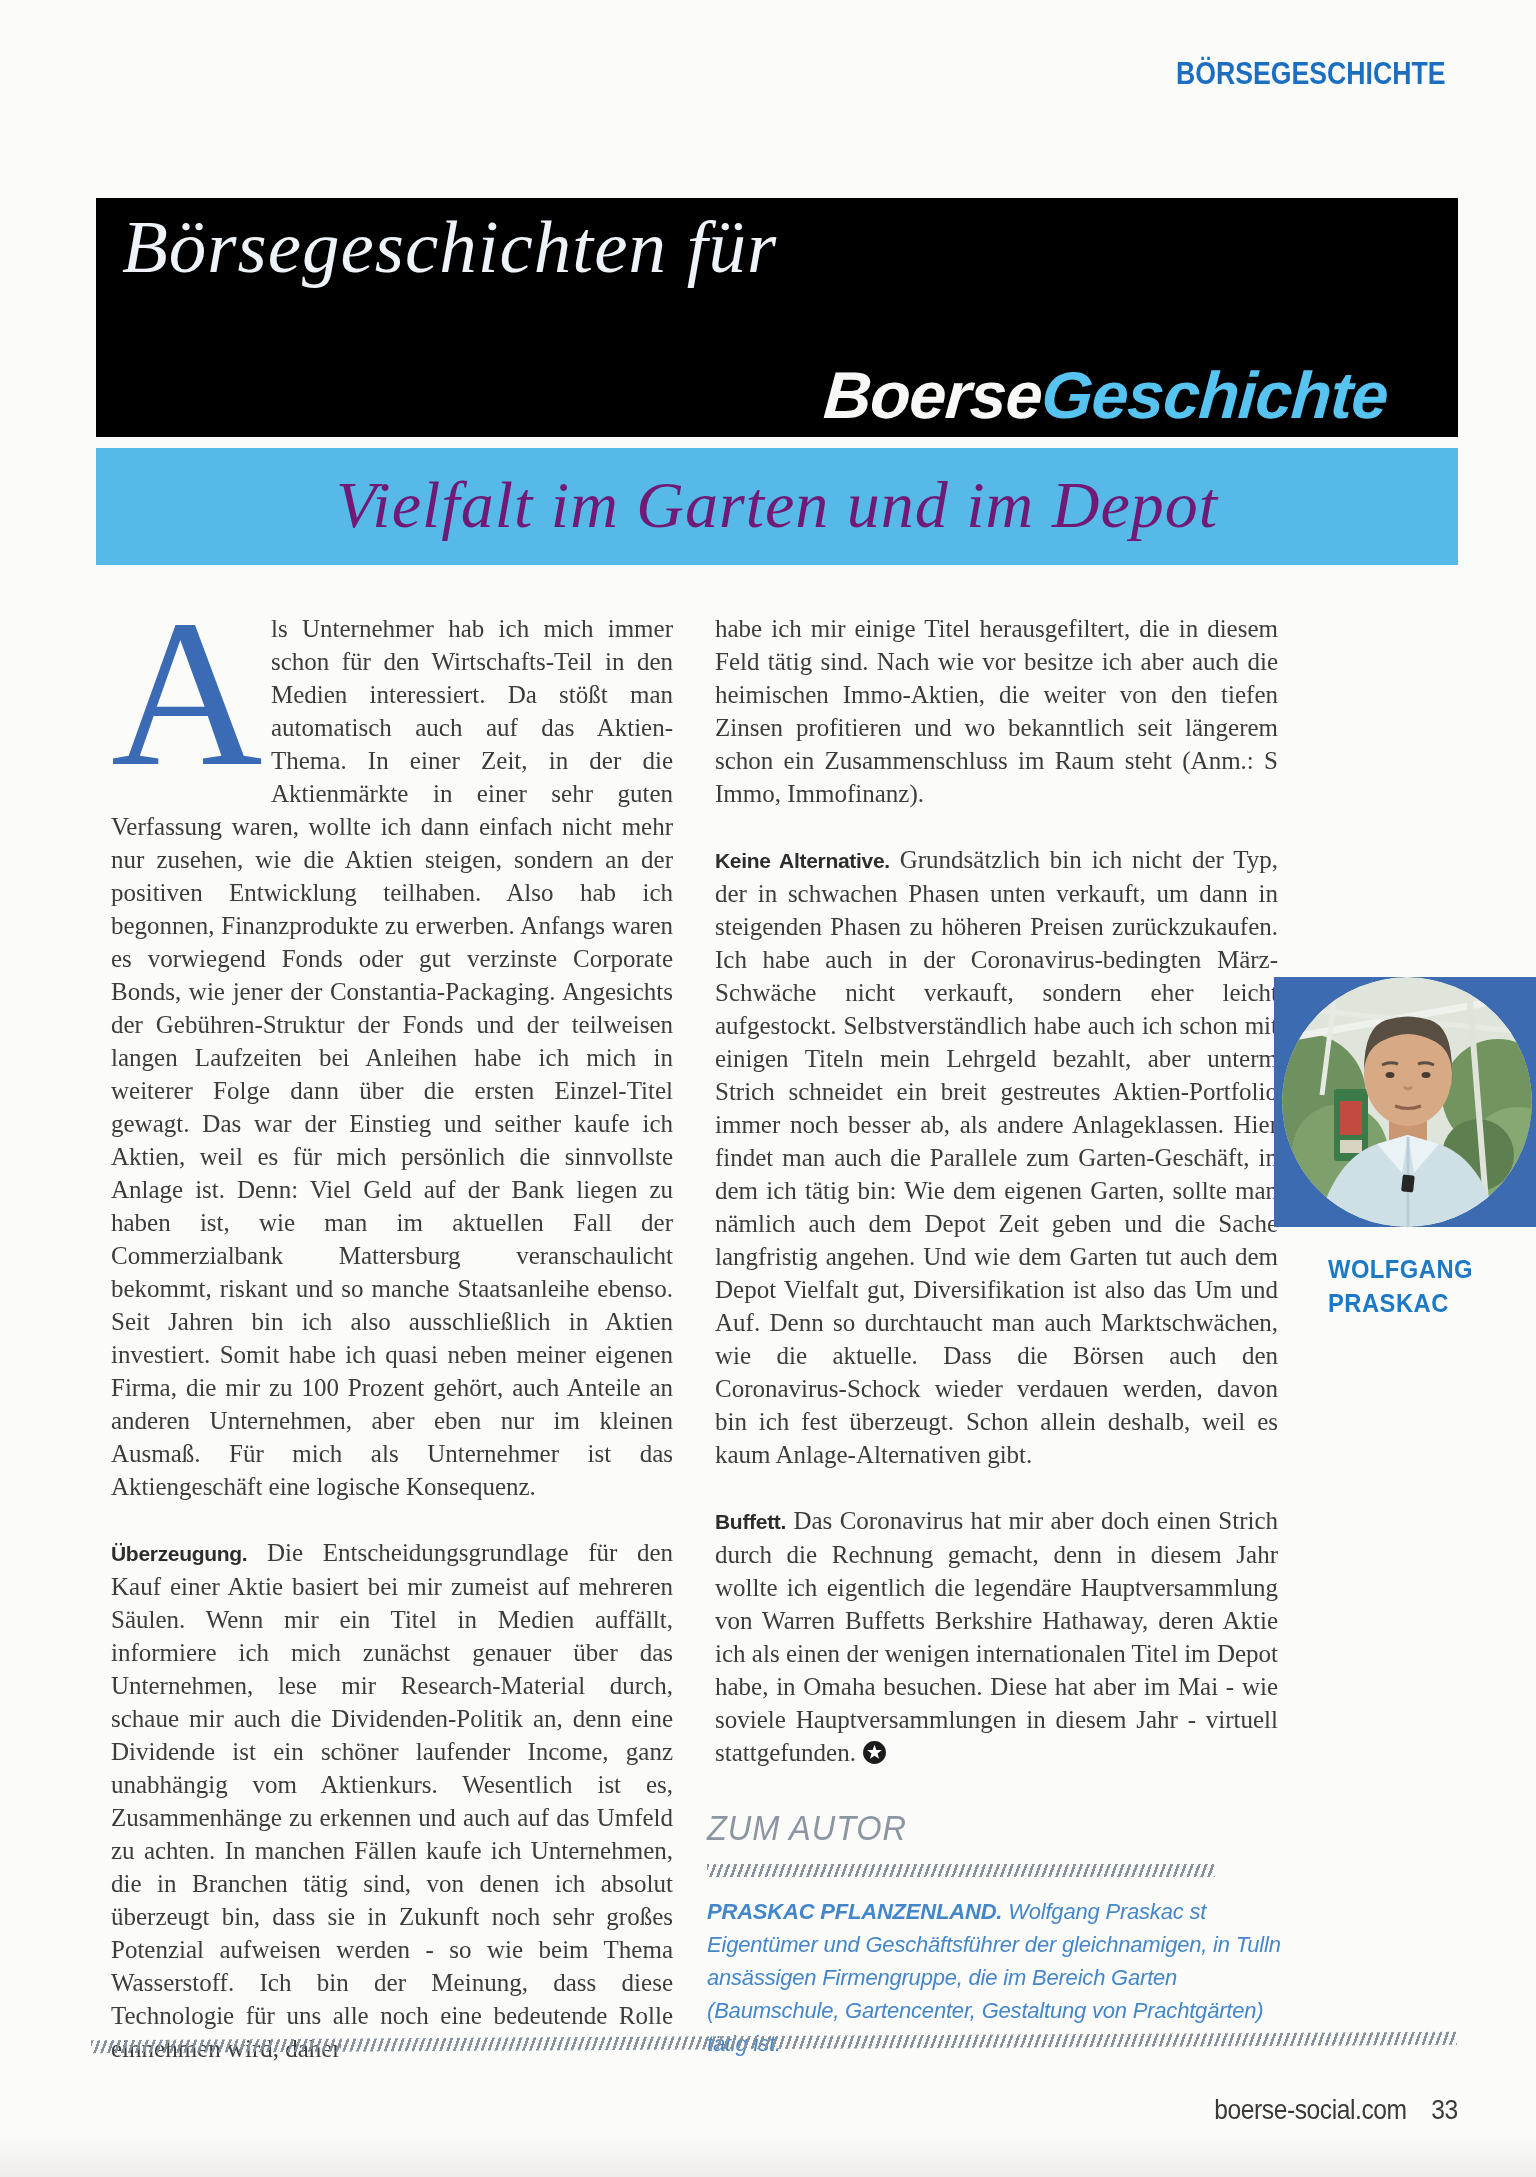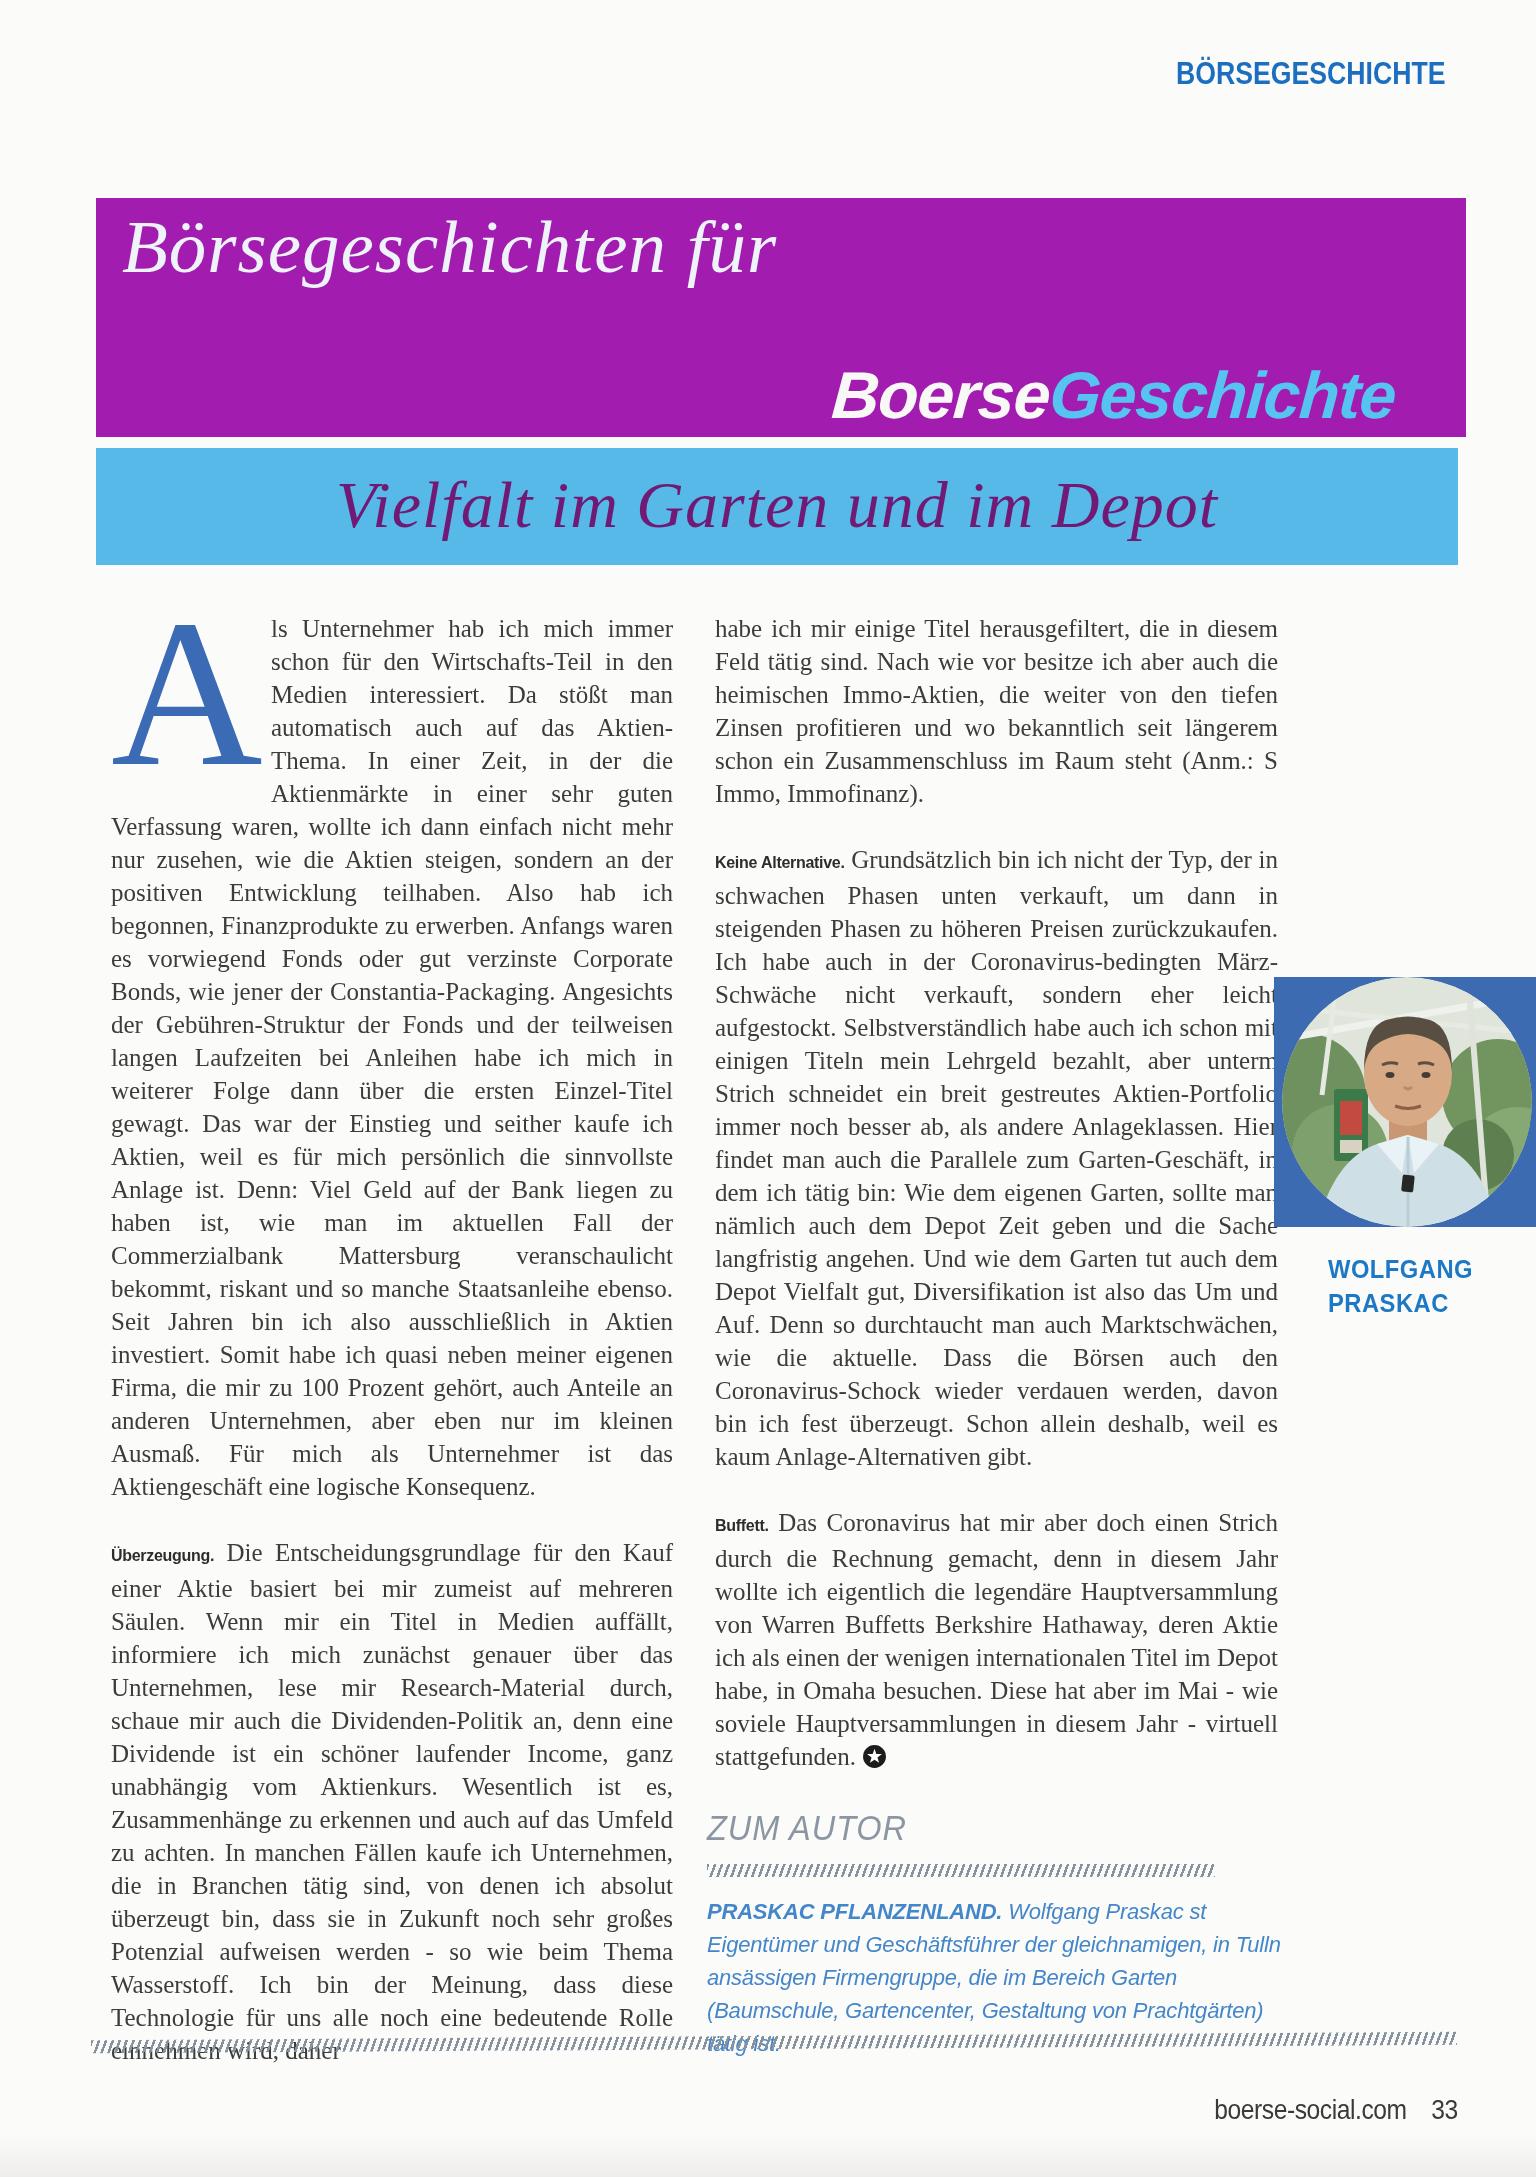--- a/index.html
+++ b/index.html
@@ -7,41 +7,41 @@
        font-family:"Liberation Serif",serif;}
   .page-bottom-edge{position:absolute;left:0;bottom:0;width:100%;height:42px;
        background:linear-gradient(#fbfbf9,#eeedeb);}
 
   
   .kicker{position:absolute;top:56px;right:91px;
       font-family:"Liberation Sans",sans-serif;font-weight:bold;font-size:31px;
       color:#1c6fc0;letter-spacing:0px;transform:scaleX(0.86);transform-origin:100% 50%;}
 
   
-  .banner1{position:absolute;left:96px;top:198px;width:1362px;height:239px;background:#a21caf;padding-left:8px;}
+  .banner1{position:absolute;left:96px;top:198px;width:1362px;height:239px;background:#000000;}
   .banner1-line1{position:absolute;left:26px;top:6px;
       font-family:"Liberation Serif",serif;font-style:italic;font-weight:normal;
       font-size:75px;color:#eef3fa;letter-spacing:1px;}
   .logo{position:absolute;right:70px;bottom:4px;
       font-family:"Liberation Sans",sans-serif;font-style:italic;font-weight:bold;
       font-size:66px;letter-spacing:-1px;transform:skewX(-4deg);}
   .logo-boerse{color:#f8f8f6;}
   .logo-geschichte{color:#56c3f1;}
 
   .banner2{position:absolute;left:96px;top:448px;width:1362px;height:117px;background:#57b9e8;
       text-align:center;}
   .banner2-text{font-family:"Liberation Serif",serif;font-style:italic;
       font-size:66px;color:#701a75;line-height:114px;letter-spacing:1px;}
 
   
   .col{position:absolute;top:612px;}
   .col1{left:111px;width:562px;}
   .col2{left:715px;width:563px;}
   .col p{font-size:25px;line-height:33px;color:#3c3c3c;text-align:justify;margin:0 0 33px 0;}
-  .lead{font-family:"Liberation Sans",sans-serif;font-weight:bold;font-size:16px;
+  .lead{font-family:"Liberation Sans",sans-serif;font-weight:bold;font-size:21px;
       color:#2d2d2d;letter-spacing:-0.3px;}
   .dropcap{float:left;width:152px;height:166px;margin:2px 8px 0 0;
       font-family:"Liberation Serif",serif;font-size:210px;line-height:158px;
       color:#3a6bb4;text-align:left;}
   .endmark{display:inline-block;width:25px;height:25px;vertical-align:-4px;margin-left:6px;}
 
   
   .photo-square{position:absolute;left:1274px;top:977px;width:262px;height:250px;background:#3d6bb2;}
   .photo-circle{position:absolute;left:8px;top:0;width:250px;height:250px;border-radius:50%;
       overflow:hidden;}

